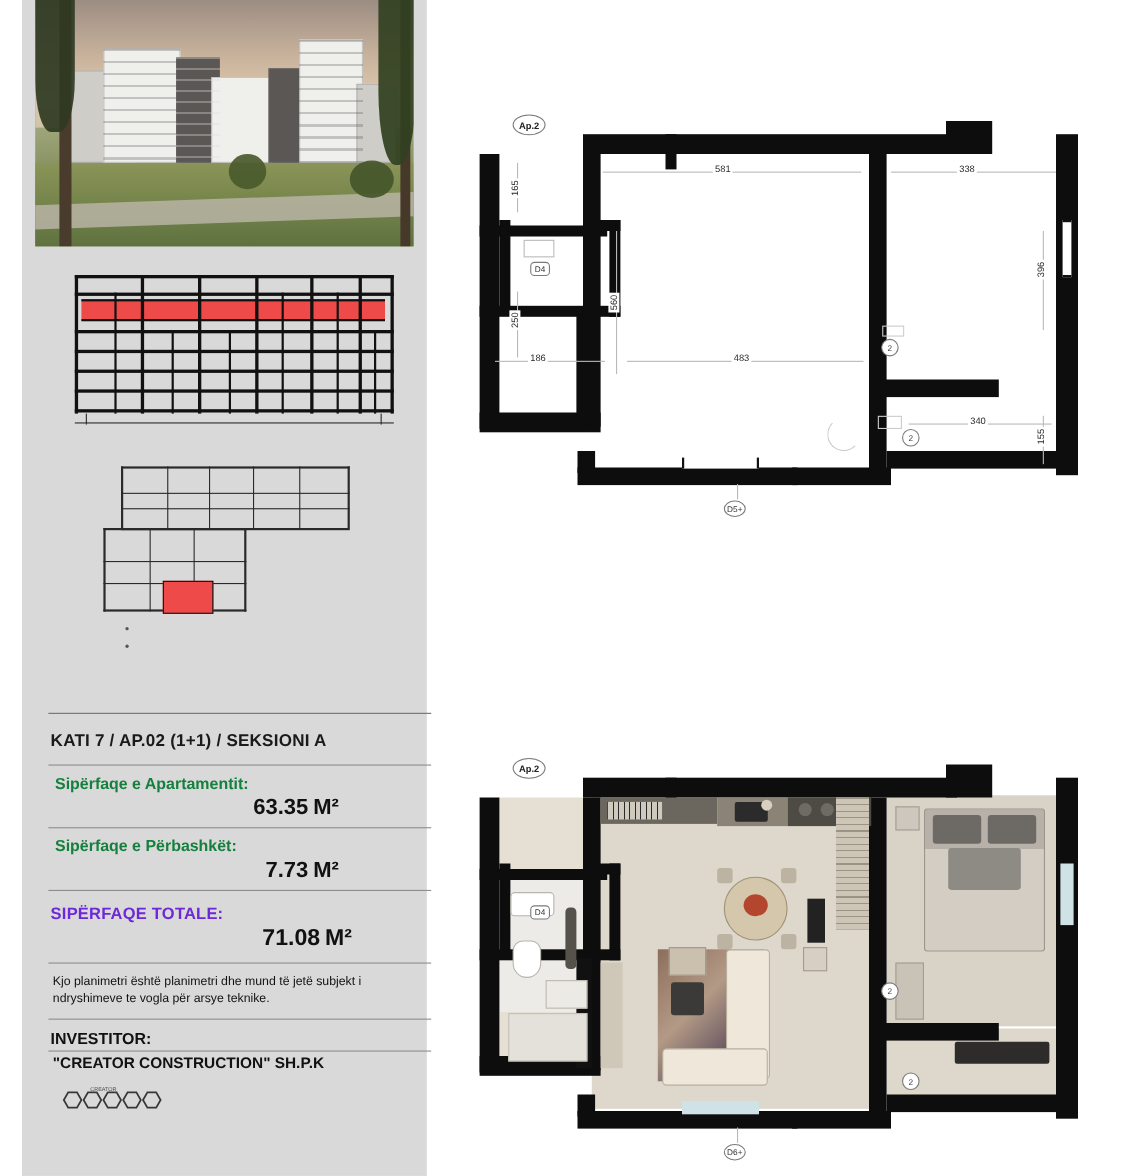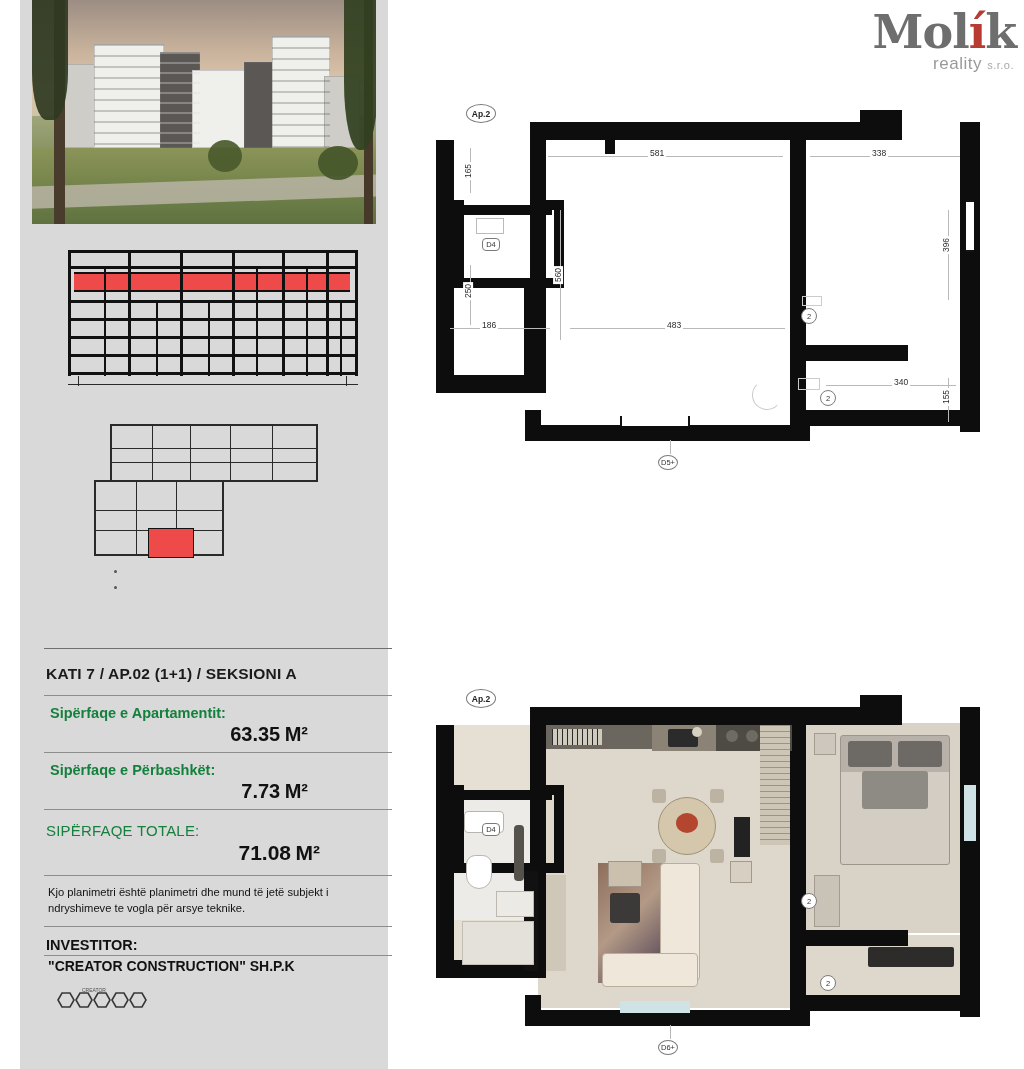--- a/index.html
+++ b/index.html
@@ -95,21 +95,21 @@
     font-size: 15.5px; font-weight: 700; color:#1a1a1a;
     letter-spacing: .2px; padding: 16px 0 12px 2px;
   }
   .lbl {
     font-size: 14.5px; font-weight: 700; color:#15803d;
     padding: 9px 0 2px 6px;
   }
   .val-row { text-align: right; padding: 0 84px 6px 0; }
   .val { font-size: 20px; font-weight: 700; color:#111; }
   .lbl-big {
-    font-size: 15px; font-weight: 400; color:#15803d;
+    font-size: 15px; font-weight: 700; color:#6d28d9;
     padding: 12px 0 2px 2px; letter-spacing:.2px;
   }
   .val-row.big { padding: 0 72px 10px 0; }
   .val-row.big .val { font-size: 21px; }
   .disclaimer {
     font-size: 11.2px; line-height: 1.45; color:#111;
     padding: 8px 6px 10px 4px;
   }
   .inv-lbl {
     font-size: 14.5px; font-weight: 700; color:#111;
@@ -183,24 +183,20 @@
   .tabletop { background:#d5c7ab; border:1px solid #9e9279; border-radius:50%; }
   .rug { background:#9b7c6c; }
   .tv { background:#222; }
   .win { background:#cfe2e6; }
 </style>
 </head>
 <body>
 
 <div id="page">
 
-  <div id="logo">
-    <div class="brand"><span>Mol</span><span class="accent">í</span><span>k</span></div>
-    <div class="sub"><span>reality</span> <span class="sro">s.r.o.</span></div>
-  </div>
 
   <div id="sidebar">
 
     <div id="photo">
       <div class="ph-sky"></div>
       <div class="ph-ground"></div>
       <div class="ph-path"></div>
       <div class="bld mid" style="left:30px;  width:62px;  height:84px;"></div>
       <div class="bld" style="left:62px;  width:70px;  height:104px;"></div>
       <div class="bld dark" style="left:128px; width:40px;  height:96px;"></div>
@@ -370,21 +366,21 @@
     <div class="dimline v" style="left:130px; top:110px; height:130px; width:1px; background:#b9b9b9;"></div>
     <div class="dimtxt v" style="left:119px; top:170px;">560</div>
 
     <div class="dimline" style="left:140px; top:228px; width:215px;"></div>
     <div class="dimtxt" style="left:235px; top:220px;">483</div>
 
     <div class="dimline v" style="left:518px; top:110px; height:90px; width:1px; background:#b9b9b9;"></div>
     <div class="dimtxt v" style="left:507px; top:140px;">396</div>
 
     <div class="dimline" style="left:396px; top:285px; width:130px;"></div>
-    <div class="dimtxt" style="left:450px; top:277px;margin-left:12px;">340</div>
+    <div class="dimtxt" style="left:450px; top:277px;">340</div>
 
     <div class="dimline v" style="left:518px; top:278px; height:44px; width:1px; background:#b9b9b9;"></div>
     <div class="dimtxt v" style="left:507px; top:292px;">155</div>
 
     <div class="marker" style="left:52px;  top:138px; width:18px; height:13px; border-radius:4px;">D4</div>
     <div class="marker" style="left:371px; top:208px; width:16px; height:16px;">2</div>
     <div class="marker" style="left:390px; top:290px; width:16px; height:16px;">2</div>
     <div class="marker" style="left:228px; top:355px; width:20px; height:15px;">D5+</div>
 
     <div style="position:absolute;left:46px;top:118px;width:28px;height:16px;border:1px solid #bbb;"></div>

